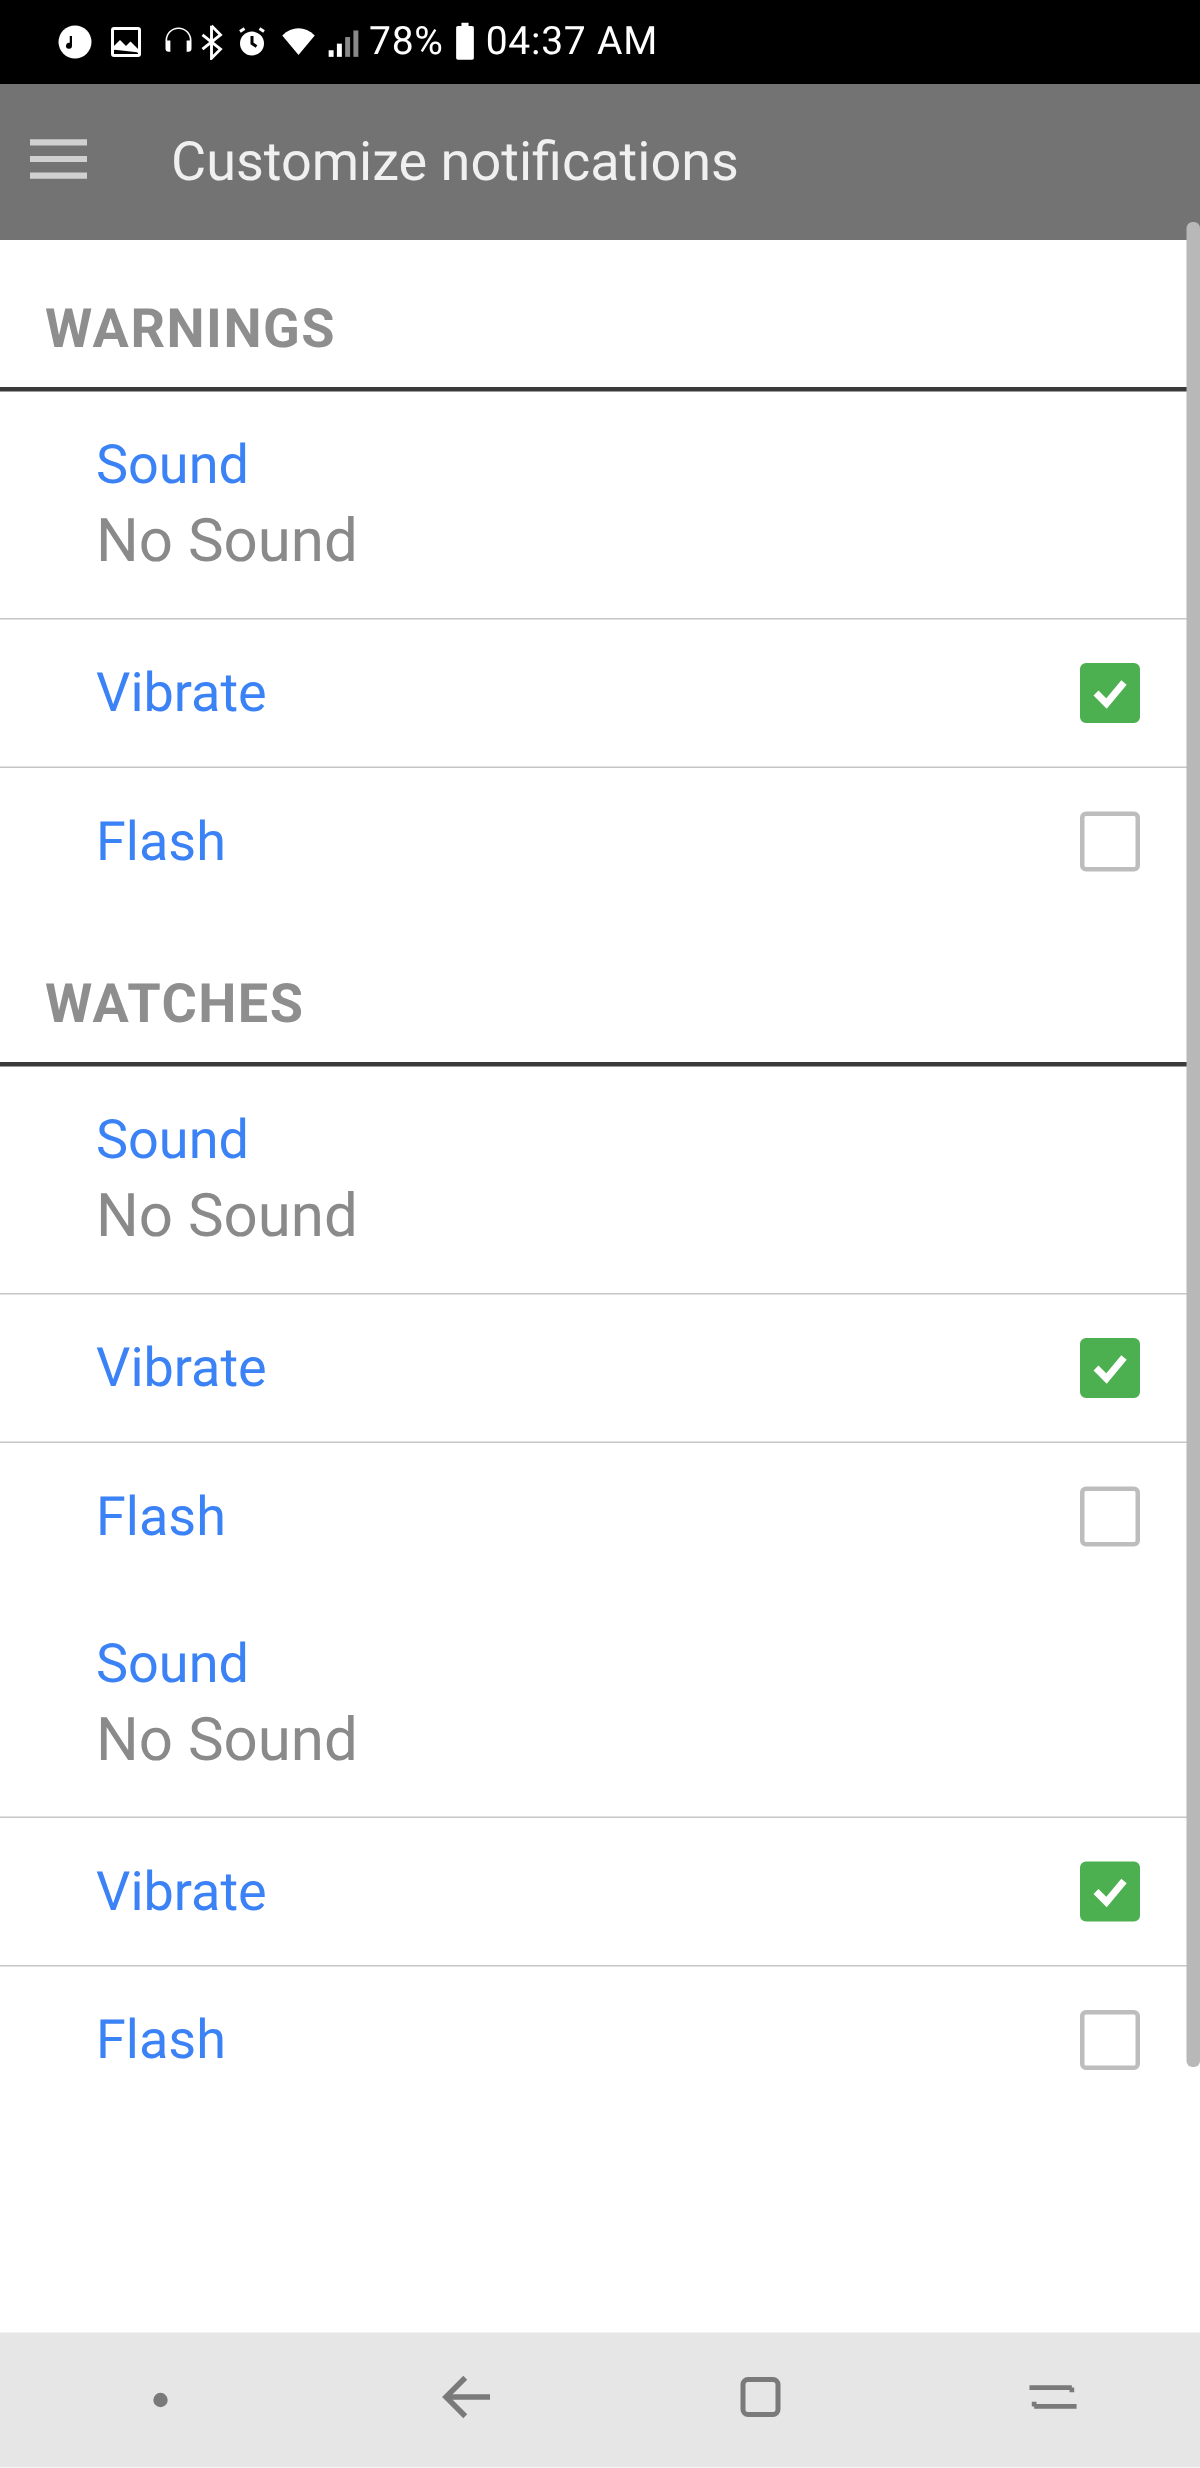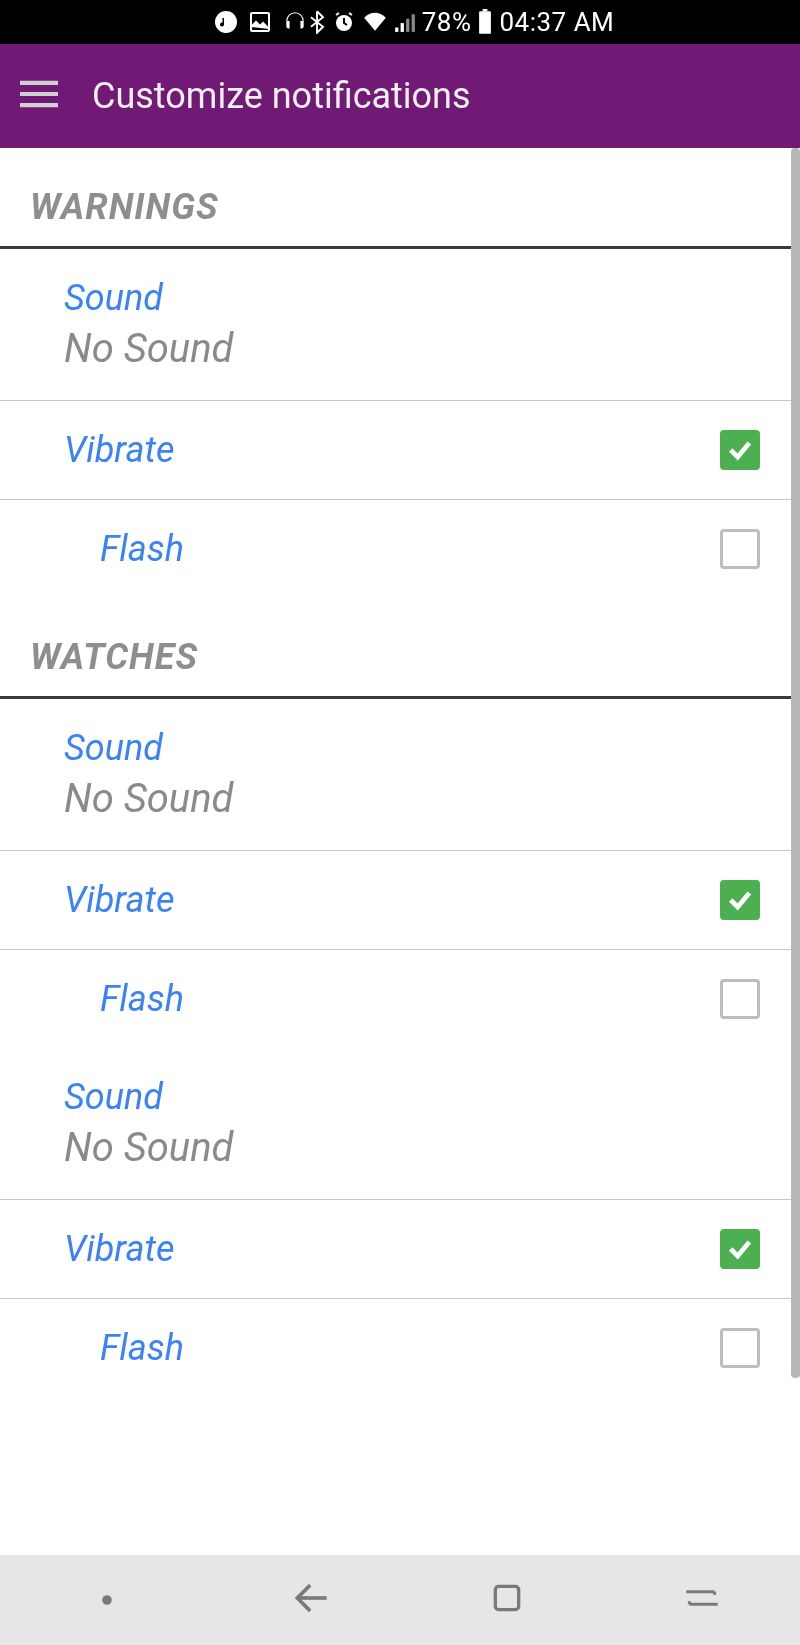--- a/index.html
+++ b/index.html
@@ -4,49 +4,48 @@
 <style>
   * { margin:0; padding:0; box-sizing:border-box; }
   body {
     width:800px; height:1645px;
     font-family:-apple-system, Roboto, "Helvetica Neue", Arial, sans-serif;
     background:#f5f5f5;
     position:relative;
     overflow:hidden;
   }
   .status-bar {
-    height:44px; background:#000; color:#fff;
-    display:flex; align-items:center; justify-content:center;
+    height:56px; background:#000; color:#fff;
+    display:flex; align-items:center; justify-content:flex-start;
     padding:0 10px; font-size:24px;
   }
   .status-left { display:flex; align-items:center; gap:10px; padding-left:28px;}
   .status-right { display:flex; align-items:center; gap:6px; }
   .status-right .txt { font-size:26px; letter-spacing:0.5px;}
   .app-bar {
-    height:104px; background:#701a75; color:#eee;
-    display:flex; align-items:center; padding:0 20px; gap:34px;
+    height:104px; background:#737373; color:#eee;
+    display:flex; align-items:center; padding:0 20px; gap:56px;
   }
   .app-bar .title { font-size:36px; font-weight:400; color:#f0f0f0;}
   .content {
     background:#fff; position:relative;
     height:calc(100% - 44px - 104px - 90px);
     overflow:hidden;
-    font-style:italic;
   }
   .section-header {
     padding:38px 30px 18px 30px;
     color:#8e8e8e; font-size:36px; font-weight:700; letter-spacing:1px;
     border-bottom:3px solid #3a3a3a;
   }
   .row {
     display:flex; align-items:center; justify-content:space-between;
     padding:28px 40px 28px 64px;
     border-bottom:1px solid #c6c6c6;
   }
-  .row.last-in-group { border-bottom:none;margin-left:36px; }
+  .row.last-in-group { border-bottom:none; }
   .row .labels { display:flex; flex-direction:column; gap:6px;}
   .row .label { font-size:36px; color:#3b82f6; }
   .row .sub   { font-size:40px; color:#8a8a8a; }
   .checkbox {
     width:40px; height:40px; border:3px solid #bdbdbd; border-radius:4px;
     display:flex; align-items:center; justify-content:center;
   }
   .checkbox.checked { background:#4caf50; border-color:#4caf50; }
   .checkbox.checked svg { display:block;}
   .checkbox svg { display:none; }

